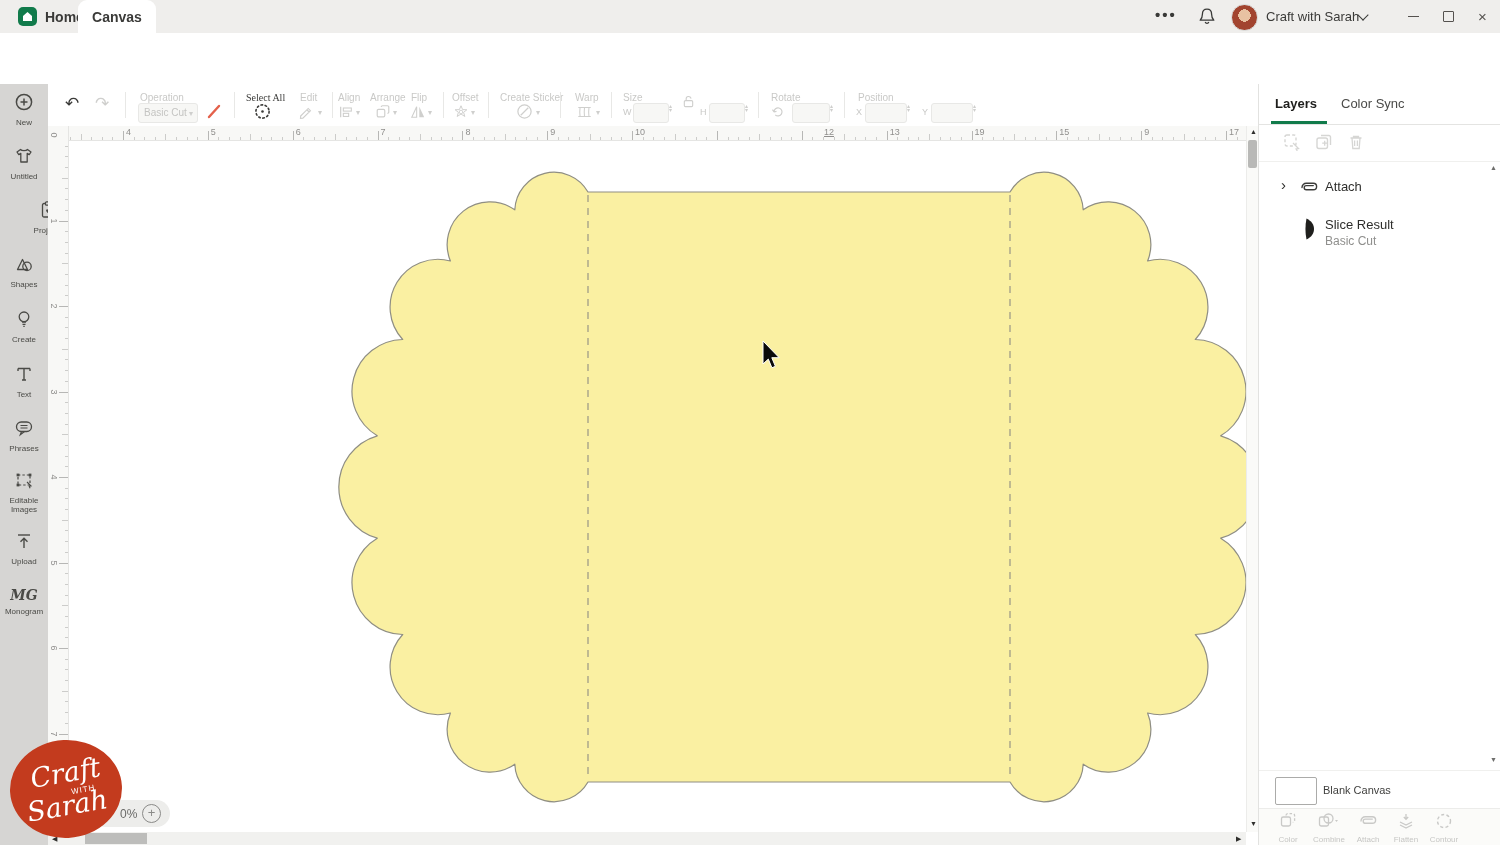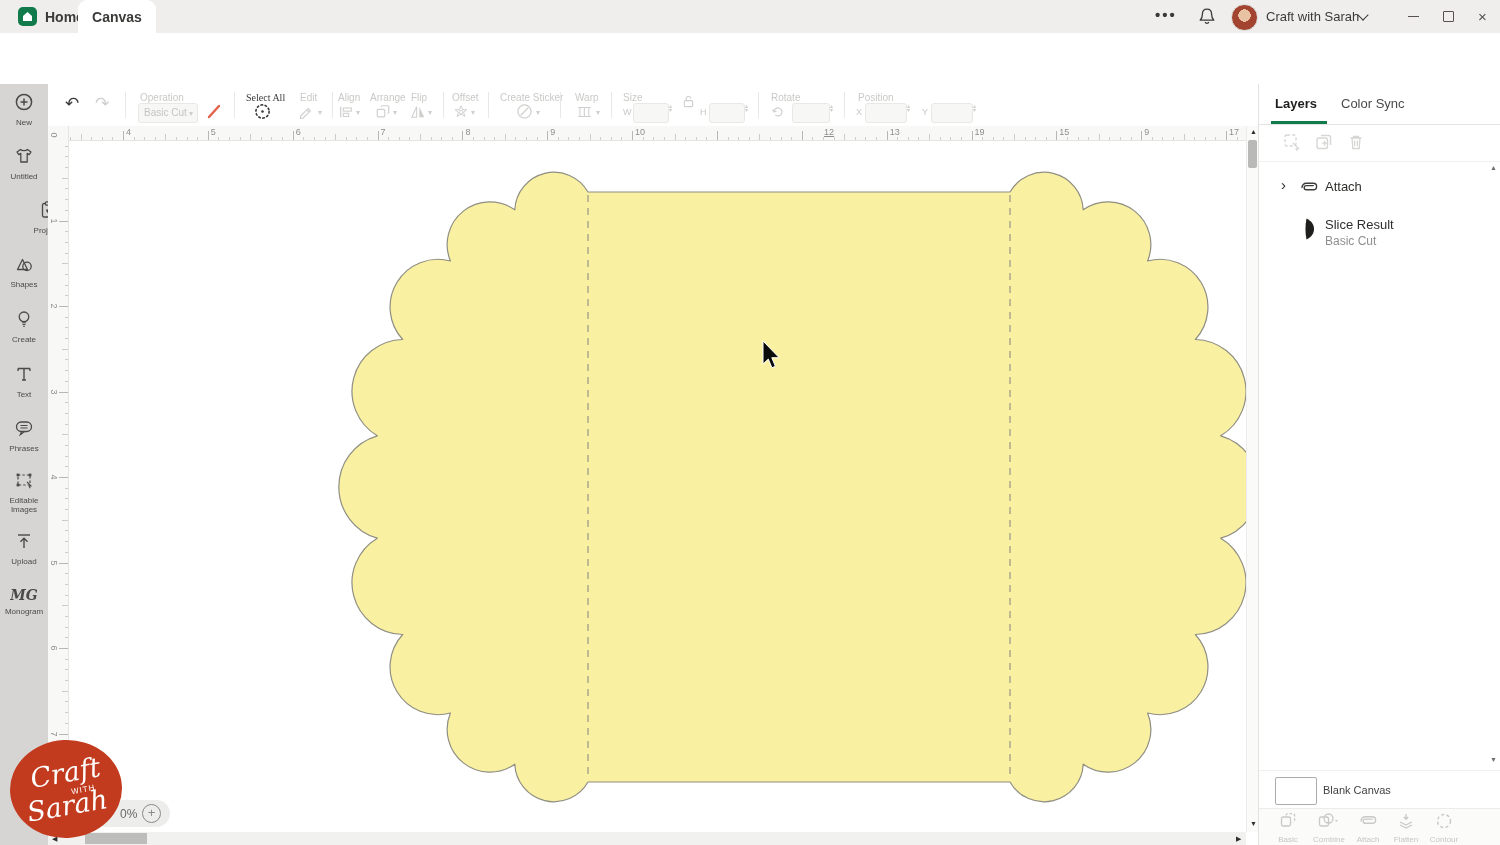--- a/index.html
+++ b/index.html
@@ -631,21 +631,21 @@
       <span id="blank-thumb"></span>
       <span id="blank-label">Blank Canvas</span>
     </div>
 
     <div id="ractions">
       <span class="raction" style="left:10px;">
         <svg width="18" height="18" viewBox="0 0 18 18">
             <rect x="2.5" y="5" width="9" height="9" rx="1.8" fill="none" stroke="#C9C9C7" stroke-width="1.3"></rect>
             <path d="M7 3.5 a1.8 1.8 0 0 1 1.8 -1.8 h5 a1.8 1.8 0 0 1 1.8 1.8 v5 a1.8 1.8 0 0 1 -1.8 1.8" fill="none" stroke="#C9C9C7" stroke-width="1.3" stroke-dasharray="2.5 1.8"></path>
           </svg>
-        <span class="lbl">Basic</span>
+        <span class="lbl">Color</span>
       </span>
       <span class="raction" style="left:48px;width:44px;">
         <svg width="24" height="18" viewBox="0 0 24 18">
             <rect x="2.5" y="5" width="9" height="9" rx="1.8" fill="none" stroke="#C9C9C7" stroke-width="1.3"></rect>
             <circle cx="11.5" cy="6.5" r="4.5" fill="none" stroke="#C9C9C7" stroke-width="1.3"></circle>
             <path d="M18 8 l3 0 l-1.5 2 Z" fill="#C9C9C7"></path>
           </svg>
         <span class="lbl">Combine</span>
       </span>
       <span class="raction" style="left:90px;">

